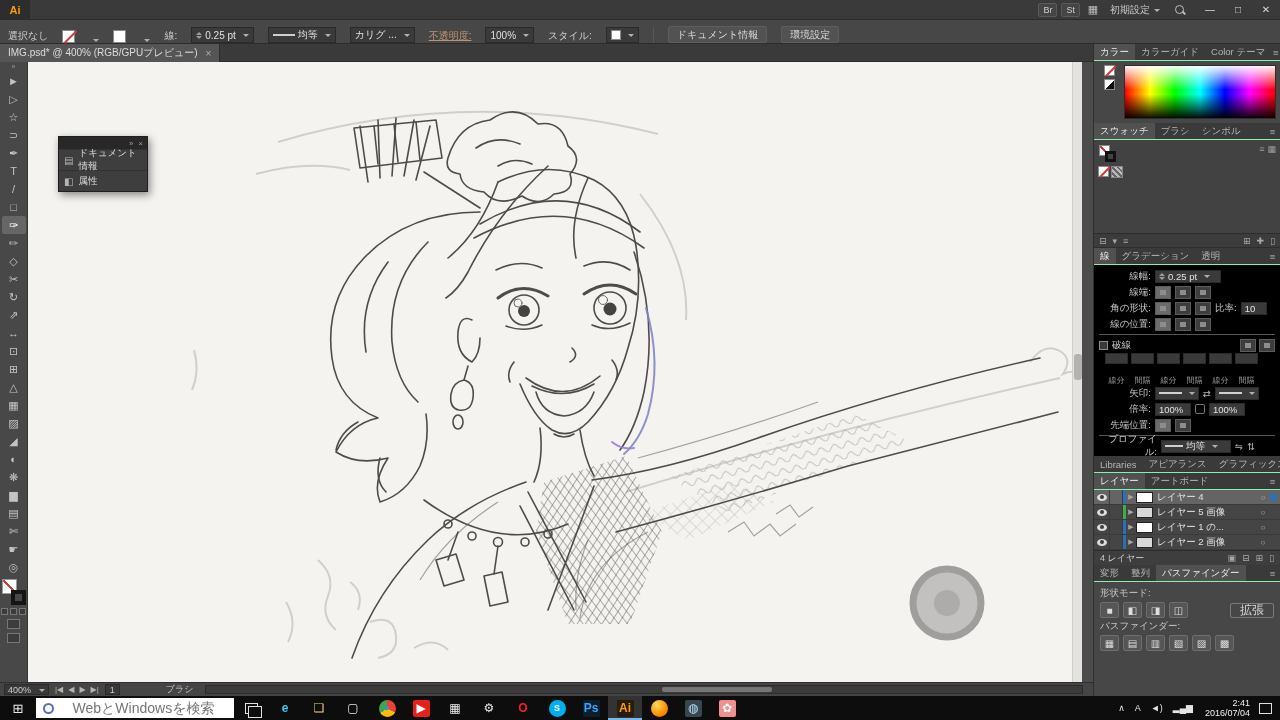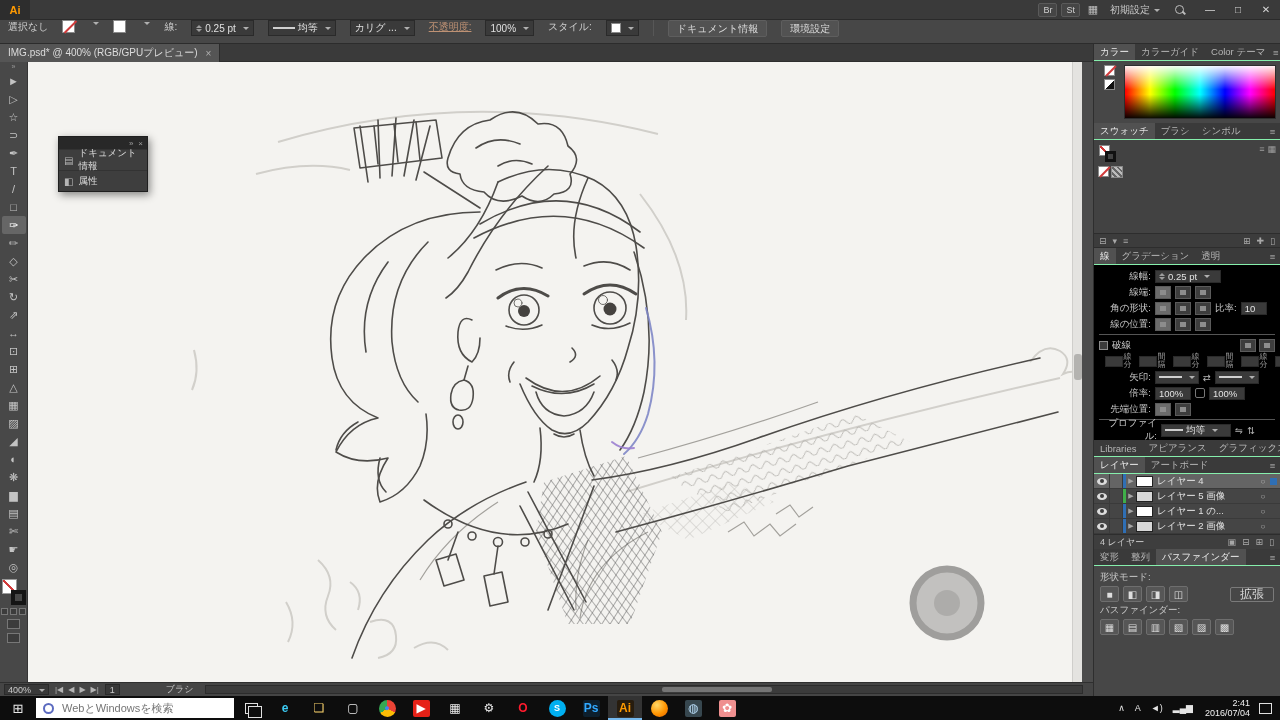--- a/index.html
+++ b/index.html
@@ -14,21 +14,21 @@
   .mb-chip{border:1px solid #5a5a5a;background:#454545;padding:0 4px;height:14px;display:flex;align-items:center;font-size:9px;border-radius:2px;}
   .mb-arrange{width:18px;text-align:center;font-size:11px;color:#bdbdbd;}
   .workspace{display:flex;align-items:center;font-size:10px;color:#c9c9c9;padding:0 4px;}
   .mag{position:relative;width:12px;height:12px;margin:0 6px;}
   .mag::before{content:"";position:absolute;left:1px;top:1px;width:7px;height:7px;border:1.5px solid #bdbdbd;border-radius:50%;}
   .mag::after{content:"";position:absolute;left:8px;top:8px;width:4px;height:1.5px;background:#bdbdbd;transform:rotate(45deg);}
   .win-btn{width:28px;height:20px;display:flex;align-items:center;justify-content:center;color:#d8d8d8;font-size:10px;}
   .dd-arrow{width:0;height:0;border:3px solid transparent;border-top-color:#b0b0b0;margin-left:4px;transform:translateY(2px);}
 
   
-  .controlbar{position:absolute;left:0;top:20px;width:1280px;height:24px;background:#474747;border-bottom:1px solid #2c2c2c;display:flex;align-items:flex-start;gap:14px;padding:0 8px;font-size:10px;}
+  .controlbar{position:absolute;left:0;top:20px;width:1280px;height:24px;background:#474747;border-bottom:1px solid #2c2c2c;display:flex;align-items:flex-end;gap:14px;padding:0 8px;font-size:10px;}
   .sep{width:1px;height:16px;background:#383838;border-right:1px solid #575757;}
   .swatch{width:13px;height:13px;border:1px solid #8a8a8a;background:#fff;position:relative;}
   .swatch.none::after{content:"";position:absolute;left:-1px;top:5px;width:17px;height:2px;background:#d13b3b;transform:rotate(-45deg);}
   .field{background:#3a3a3a;border:1px solid #2a2a2a;height:16px;display:flex;align-items:center;padding:0 4px;color:#e0e0e0;gap:3px;}
   .stepper{display:flex;flex-direction:column;gap:1px;}
   .stepper i{display:block;width:0;height:0;border:3px solid transparent;}
   .stepper i.up{border-bottom-color:#9c9c9c;border-top-width:0;}
   .stepper i.dn{border-top-color:#9c9c9c;border-bottom-width:0;}
   .cbtn{border:1px solid #5e5e5e;background:#525252;border-radius:2px;height:17px;display:flex;align-items:center;padding:0 8px;color:#dcdcdc;}
   .linky{text-decoration:underline;color:#bf9274;}
@@ -90,21 +90,21 @@
   .strokebody{padding:3px 5px 2px 5px;flex:none;background:#000000;}
   .srow{display:flex;align-items:center;gap:4px;height:16px;}
   .slabel{width:52px;text-align:right;color:#c6c6c6;flex:none;}
   .sfield{background:#3a3a3a;border:1px solid #2a2a2a;height:13px;display:flex;align-items:center;padding:0 3px;gap:3px;color:#e2e2e2;}
   .sbtn{width:16px;height:13px;background:#3d3d3d;border:1px solid #5b5b5b;position:relative;}
   .sbtn::after{content:"";position:absolute;left:4px;top:3px;right:4px;bottom:3px;background:#8d8d8d;}
   .sbtn.on{background:#6b6b6b;}
   .hrline{height:1px;background:#3a3a3a;border-bottom:1px solid #555;margin:2px 0;}
   .chk{width:9px;height:9px;border:1px solid #8a8a8a;background:#3a3a3a;}
   .dashwrap{display:flex;gap:3px;padding-left:6px;}
-  .dashcell{display:flex;flex-direction:row;align-items:center;gap:0;}
+  .dashcell{display:flex;flex-direction:column;align-items:center;gap:13px;}
   .dashbox{width:23px;height:11px;background:#3a3a3a;border:1px solid #2a2a2a;}
   .dashlbl{font-size:8px;color:#9c9c9c;line-height:8px;}
   .arrline{width:24px;border-top:2px solid #d0d0d0;}
   .linkbox{width:10px;height:10px;border:1px solid #777;border-radius:2px;}
 
   .layers{flex:none;}
   .layer-row{height:15px;display:flex;align-items:center;background:#454545;border-bottom:1px solid #3a3a3a;}
   .layer-row.sel{background:#646464;}
   .eyebox{width:16px;display:flex;justify-content:center;border-right:1px solid #3a3a3a;align-self:stretch;align-items:center;}
   .eye{width:10px;height:7px;border-radius:50%;background:#dcdcdc;position:relative;}
@@ -133,21 +133,21 @@
   .navg{color:#b5b5b5;font-size:8px;display:flex;gap:5px;}
   .abfield{background:#383838;border:1px solid #2a2a2a;height:11px;display:flex;align-items:center;padding:0 4px;}
   .hscroll{flex:1;height:9px;background:#3b3b3b;border:1px solid #2c2c2c;position:relative;margin:0 6px;}
   .hthumb{position:absolute;left:52%;top:1px;width:110px;height:5px;background:#757575;border-radius:2px;}
 
   
   .taskbar{position:absolute;left:0;top:696px;width:1280px;height:24px;background:#0d0d0d;display:flex;align-items:center;color:#e8e8e8;}
   .tstart{width:36px;height:24px;display:flex;align-items:center;justify-content:center;font-size:13px;color:#e8e8e8;}
   .tsearch{width:198px;height:20px;background:#fff;display:flex;align-items:center;gap:6px;padding:0 7px;}
   .cortana{width:11px;height:11px;border:2px solid #5c6bc0;border-radius:50%;flex:none;}
-  .tsearch input{border:none;outline:none;width:100%;font-size:11px;color:#555;background:transparent;}
+  .tsearch input{border:none;outline:none;width:100%;font-size:14px;color:#555;background:transparent;text-align:center;}
   .tv{position:relative;width:13px;height:11px;border:1px solid #e0e0e0;}
   .tv::after{content:"";position:absolute;left:2px;top:2px;width:12px;height:10px;border:1px solid #e0e0e0;background:#0d0d0d;}
   .tb-btn{width:34px;height:24px;display:flex;align-items:center;justify-content:center;}
   .tb-btn.active{background:rgba(255,255,255,.16);box-shadow:inset 0 -2px 0 #76b9ed;}
   .tb-glyph{min-width:17px;height:17px;display:flex;align-items:center;justify-content:center;font-size:12px;font-weight:bold;border-radius:2px;}
   .tb-glyph.round{width:17px;border-radius:50%;font-size:9px;}
   .tray{margin-left:auto;display:flex;align-items:center;}
   .tray-ico{padding:0 5px;font-size:9px;color:#e4e4e4;}
   .clock{text-align:right;font-size:9px;line-height:10px;padding:0 7px;color:#f0f0f0;}
   .acbox{width:13px;height:11px;border:1px solid #e0e0e0;margin:0 8px 0 2px;}

